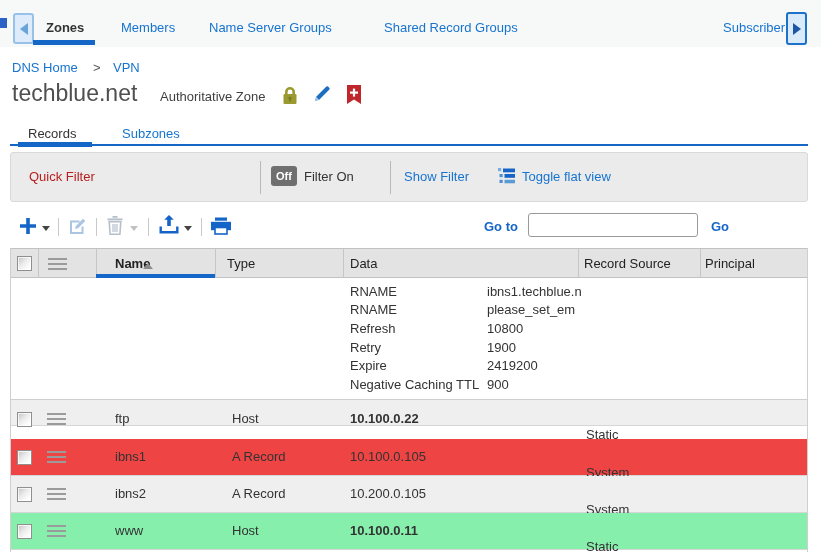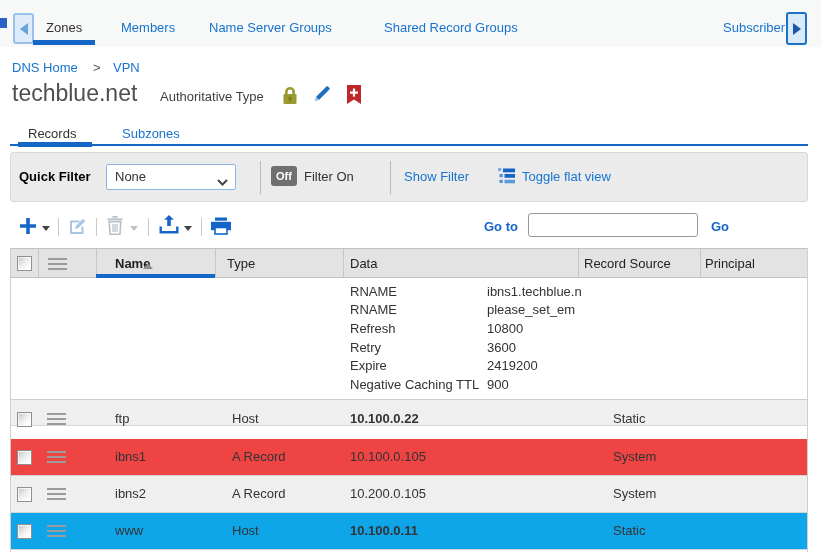--- a/index.html
+++ b/index.html
@@ -11,21 +11,21 @@
 
   
   .tabstrip{left:0;top:0;width:821px;height:47px;background:#f7f8f8;}
   .tab-sliver{left:0;top:18px;width:7px;height:10px;background:#2a62c6;}
   .arrow-btn{box-sizing:border-box;border-radius:3px;display:flex;align-items:center;justify-content:center;cursor:pointer;}
   .arrow-prev{left:13px;top:13px;width:21px;height:31px;background:#ddebfa;border:2px solid #97c1e8;}
   .arrow-next{left:786px;top:12px;width:21px;height:33px;background:#d9eafb;border:2px solid #1b72c8;}
   .tri-left{width:0;height:0;border-top:6px solid transparent;border-bottom:6px solid transparent;border-right:8px solid #68a4da;}
   .tri-right{width:0;height:0;border-top:6px solid transparent;border-bottom:6px solid transparent;border-left:8px solid #1d55a5;}
   .toptab{top:20px;height:16px;line-height:16px;color:#1774cf;cursor:pointer;white-space:nowrap;}
-  .toptab.active{color:#333;}
+  .toptab.active{color:#333;font-weight:bold;}
   .tt0{left:46px;}.tt1{left:121px;}.tt2{left:209px;}.tt3{left:384px;}.tt4{left:542px;}
   .tt5{left:723px;width:66px;overflow:hidden;}
   .zones-underline{left:33px;top:40px;width:62px;height:5px;background:#1467c6;}
 
   
   .bc{top:60px;height:16px;line-height:16px;}
   .bc-home{left:12px;}.bc-sep{left:93px;color:#555;}.bc-vpn{left:113px;}
   .zone-title{left:12px;top:80px;font-size:23px;color:#4f4f4f;line-height:27px;}
   .zone-type{left:160px;top:89px;color:#3f3f3f;}
   .ic-lock{left:282px;top:86px;}
@@ -35,21 +35,21 @@
 
   
   .subtab{top:126px;height:16px;line-height:16px;cursor:pointer;}
   .st-records{left:28px;color:#333;}
   .st-subzones{left:122px;}
   .subtab-line{left:10px;top:144px;width:798px;height:2px;background:#1467c6;}
   .records-underline{left:18px;top:142px;width:74px;height:5px;background:#1467c6;}
 
   
   .filterbar{left:10px;top:152px;width:796px;height:48px;background:#ebebec;border:1px solid #d9d9d9;border-radius:3px;}
-  .fb-label{left:8px;top:16px;font-weight:bold;color:#000000;}
+  .fb-label{left:18px;top:16px;font-weight:normal;color:#b91c1c;}
   .fb-select{left:95px;top:11px;width:128px;height:24px;background:#fff;border:1px solid #8db7e2;border-radius:2px;cursor:pointer;}
   .fb-select .val{position:absolute;left:8px;top:4px;}
   .fb-select .chev{position:absolute;right:7px;top:9px;}
   .fb-div{width:1px;height:33px;background:#b9b9b9;top:8px;}
   .fbd1{left:249px;}.fbd2{left:379px;}
   .off-badge{left:260px;top:13px;width:26px;height:20px;background:#6f6f6f;border-radius:3px;color:#fff;
              font-size:11px;font-weight:bold;text-align:center;line-height:20px;cursor:pointer;}
   .fb-filter-on{left:293px;top:16px;color:#333;}
   .fb-show{left:393px;top:16px;cursor:pointer;}
   .fb-flat-icon{left:487px;top:15px;cursor:pointer;}
@@ -85,38 +85,38 @@
   .name-underline{position:absolute;left:86px;top:25px;width:119px;height:4px;background:#1467c6;}
 
   .tbl-border-l{left:10px;top:248px;width:1px;height:304px;background:#cfcfcf;}
   .tbl-border-r{left:807px;top:248px;width:1px;height:304px;background:#cfcfcf;}
 
   .row{left:10px;width:797px;box-sizing:border-box;cursor:pointer;}
   .row-soa{top:278px;height:122px;background:#fff;border-bottom:1px solid #cfcfcf;}
   .row-ftp{top:400px;height:26px;background:#efeff0;border-bottom:1px solid #d6d6d6;}
   .row-ibns1{top:439px;height:37px;background:#ef4444;border-bottom:1px solid #d6d6d6;}
   .row-ibns2{top:476px;height:37px;background:#efeff0;border-bottom:1px solid #d6d6d6;}
-  .row-www{top:513px;height:37px;background:#0ea5e9;border-bottom:1px solid #d6d6d6;}
+  .row-www{top:513px;height:37px;background:#86efac;border-bottom:1px solid #d6d6d6;}
 
   .soa-pairs{position:absolute;left:340px;top:4px;width:250px;}
   .soa-pairs .pair{display:flex;height:18.6px;align-items:center;}
   .pair .k{width:137px;flex:none;}
   .pair .v{white-space:nowrap;overflow:hidden;max-width:96px;}
 
   .cb{width:15px;height:15px;box-sizing:border-box;border:1px solid #8f8f8f;
       background:linear-gradient(135deg,#c2c2c2 0%,#ececec 45%,#fdfdfd 80%);
       box-shadow:inset 0 0 0 1px rgba(255,255,255,.75);cursor:pointer;}
   .hcb{position:absolute;left:7px;top:7px;}
   .rcb{position:absolute;left:7px;}
   .hb{width:19px;height:12px;display:flex;flex-direction:column;justify-content:space-between;cursor:pointer;}
   .hb i{display:block;height:2px;background:#9b9b9b;}
   .hhb{position:absolute;left:38px;top:9px;}
   .rhb{position:absolute;left:37px;}
   .ccell{position:absolute;height:16px;line-height:16px;white-space:nowrap;}
-  .c-name{left:105px;}.c-type{left:222px;}.c-data{left:340px;}.c-rs{left:603px;}.c-pr{left:695px;}
+  .c-name{left:105px;}.c-type{left:222px;}.c-data{left:340px;}.c-rs{left:576px;margin-top:16px;}.c-pr{left:695px;}
 </style>
 </head>
 <body>
 
 <div class="screen">
 
   <div class="abs tabstrip"></div>
   <div class="abs tab-sliver"></div>
   <div class="abs arrow-btn arrow-prev">
     <span class="tri-left"></span>
@@ -129,21 +129,21 @@
   <div class="abs zones-underline"></div>
   <div class="abs arrow-btn arrow-next">
     <span class="tri-right"></span>
   </div>
 
   <div class="abs bc bc-home blue">DNS Home</div>
   <div class="abs bc bc-sep">&gt;</div>
   <div class="abs bc bc-vpn blue">VPN</div>
 
   <div class="abs zone-title">techblue.net</div>
-  <div class="abs zone-type">Authoritative Type</div>
+  <div class="abs zone-type">Authoritative Zone</div>
   <div class="abs ic ic-lock">
     <svg width="16" height="19" viewBox="0 0 16 19">
       <path d="M8 1a5 5 0 0 0-5 5v3h2.6V6a2.4 2.4 0 0 1 4.8 0v3H13V6a5 5 0 0 0-5-5z" fill="#9a9a30"></path>
       <rect x="1.5" y="8" width="13" height="10" rx="1.2" fill="#9a9a30"></rect>
       <circle cx="8" cy="12.2" r="1.7" fill="#7d7d22"></circle>
       <rect x="7.2" y="12.5" width="1.6" height="3.2" fill="#7d7d22"></rect>
     </svg>
   </div>
   <div class="abs ic ic-pencil">
     <svg width="18" height="18" viewBox="0 0 18 18">
@@ -159,28 +159,20 @@
     </svg>
   </div>
 
   <div class="abs subtab st-records">Records</div>
   <div class="abs subtab st-subzones blue">Subzones</div>
   <div class="abs subtab-line"></div>
   <div class="abs records-underline"></div>
 
   <div class="abs filterbar">
     <div class="abs fb-label">Quick Filter</div>
-    <div class="abs fb-select">
-      <span class="val">None</span>
-      <span class="chev">
-        <svg width="11" height="7" viewBox="0 0 11 7">
-            <polyline points="1,1 5.5,5.5 10,1" fill="none" stroke="#444" stroke-width="2"></polyline>
-          </svg>
-      </span>
-    </div>
     <div class="abs fb-div fbd1"></div>
     <div class="abs off-badge">Off</div>
     <div class="abs fb-filter-on">Filter On</div>
     <div class="abs fb-div fbd2"></div>
     <div class="abs fb-show blue">Show Filter</div>
     <div class="abs fb-flat-icon">
       <svg width="17" height="16" viewBox="0 0 17 16">
         <rect x="0" y="0" width="3.2" height="3.2" fill="#7aaede"></rect>
         <rect x="5" y="0.5" width="12" height="3.8" fill="#1565c8"></rect>
         <rect x="1.5" y="6" width="3.2" height="3.2" fill="#4e8fd2"></rect>
@@ -266,21 +258,21 @@
       <div class="pair">
           <span class="k">RNAME</span>
           <span class="v">please_set_em</span>
         </div>
       <div class="pair">
           <span class="k">Refresh</span>
           <span class="v">10800</span>
         </div>
       <div class="pair">
           <span class="k">Retry</span>
-          <span class="v">3600</span>
+          <span class="v">1900</span>
         </div>
       <div class="pair">
           <span class="k">Expire</span>
           <span class="v">2419200</span>
         </div>
       <div class="pair">
           <span class="k">Negative Caching TTL</span>
           <span class="v">900</span>
         </div>
     </div>

